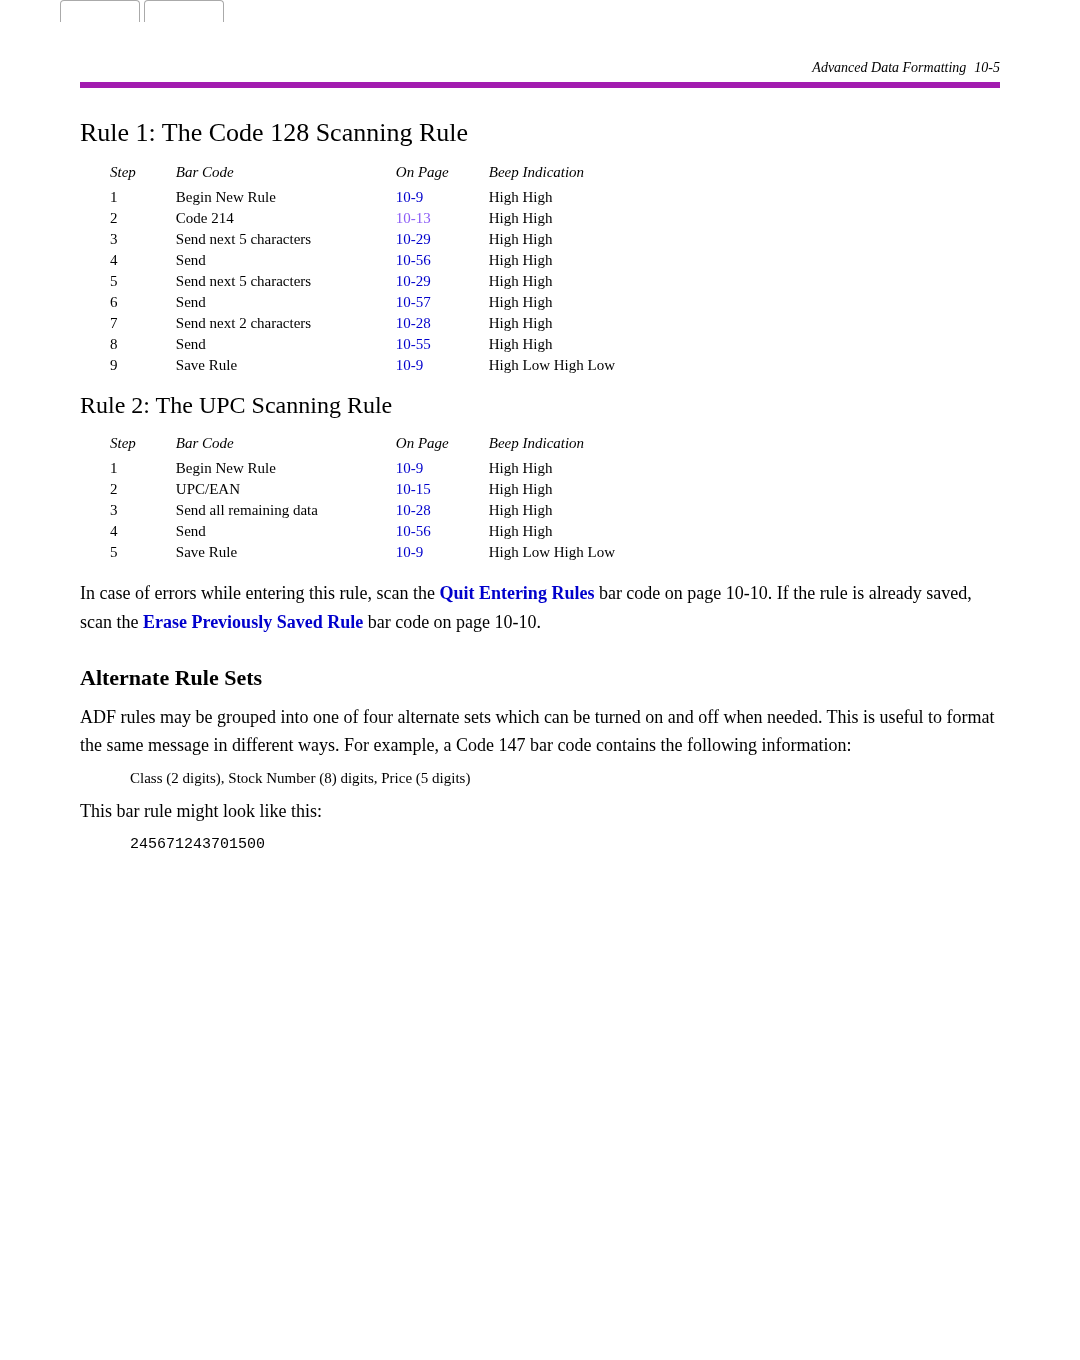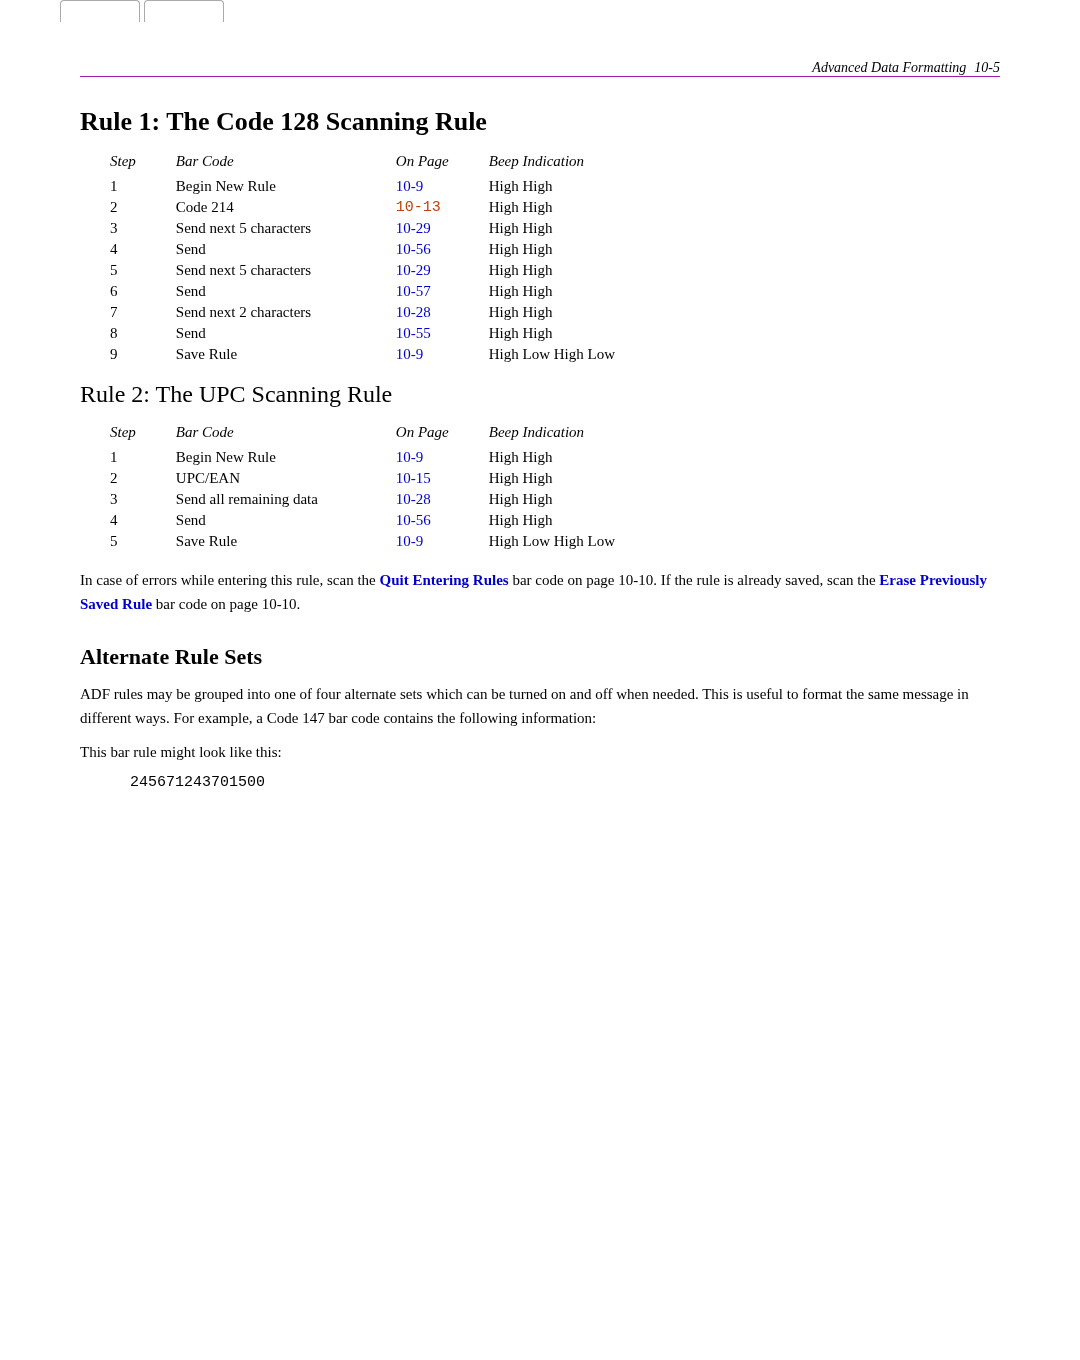--- a/index.html
+++ b/index.html
@@ -14,21 +14,22 @@
     }
     .page {
       padding: 60px 80px 60px 80px;
       position: relative;
     }
     .header {
       display: flex;
       justify-content: flex-end;
       align-items: center;
       margin-bottom: 30px;
-      border-bottom: 1px solid #a21caf;
+      border-bottom: 6px solid #a21caf;
+      padding-bottom: 6px;
     }
     .header-title {
       font-style: italic;
       font-size: 14px;
       margin-right: 8px;
     }
     .header-page {
       font-size: 14px;
       font-style: italic;
     }
@@ -53,21 +54,21 @@
       width: 80px;
       height: 22px;
       border-top: 1px solid #aaa;
       border-left: 1px solid #aaa;
       border-right: 1px solid #aaa;
       border-radius: 4px 4px 0 0;
       background: #fff;
     }
     .section-title {
       font-size: 26px;
-      font-weight: bold;
+      font-weight: normal;
       margin-bottom: 14px;
       margin-top: 10px;
     }
     .section-title2 {
       font-size: 24px;
       font-weight: normal;
       margin-bottom: 14px;
       margin-top: 7px;
     }
     .subsection-title {
@@ -89,21 +90,21 @@
       font-size: 15px;
       font-style: italic;
     }
     table td {
       text-align: left;
       padding: 2px 40px 2px 0;
       font-size: 15px;
       vertical-align: top;
     }
     .body-text {
-      font-size: 15px;
+      font-size: 18px;
       line-height: 1.6;
       margin-bottom: 10px;
       margin-top: 8px;
     }
     .body-text .bold-link {
       color: #0000cc;
       font-weight: bold;
     }
     .indented {
       margin-left: 50px;
@@ -147,21 +148,21 @@
       <tbody id="rule1-tbody">
       <tr>
     <td>1</td>
     <td>Begin New Rule</td>
     <td style="color:#0000cc;">10-9</td>
     <td>High High</td>
   </tr>
           <tr>
     <td>2</td>
     <td>Code 214</td>
-    <td style="color:#c2410c;font-family:Liberation Mono, monospace;">10-13</td>
+    <td style="color:#8b5cf6;">10-13</td>
     <td>High High</td>
   </tr>
           <tr>
     <td>3</td>
     <td>Send next 5 characters</td>
     <td style="color:#0000cc;">10-29</td>
     <td>High High</td>
   </tr>
           <tr>
     <td>4</td>
@@ -249,17 +250,18 @@
     </table>
   </div>
 
   <div class="body-text">
     <span>In case of errors while entering this rule, scan the </span><span class="bold-link">Quit Entering Rules</span><span> bar code on page 10-10. If the rule is already saved, scan the </span><span class="bold-link">Erase Previously Saved Rule</span><span> bar code on page 10-10.</span>
   </div>
 
   <div>
     <div class="subsection-title">Alternate Rule Sets</div>
     <div class="body-text">ADF rules may be grouped into one of four alternate sets which can be turned on and off when needed. This is useful to format the same message in different ways. For example, a Code 147 bar code contains the following information:</div>
+    <div class="indented">Class (2 digits), Stock Number (8) digits, Price (5 digits)</div>
     <div class="body-text">This bar rule might look like this:</div>
     <div class="code-sample">245671243701500</div>
   </div>
 
 </div>
 
 </body></html>

